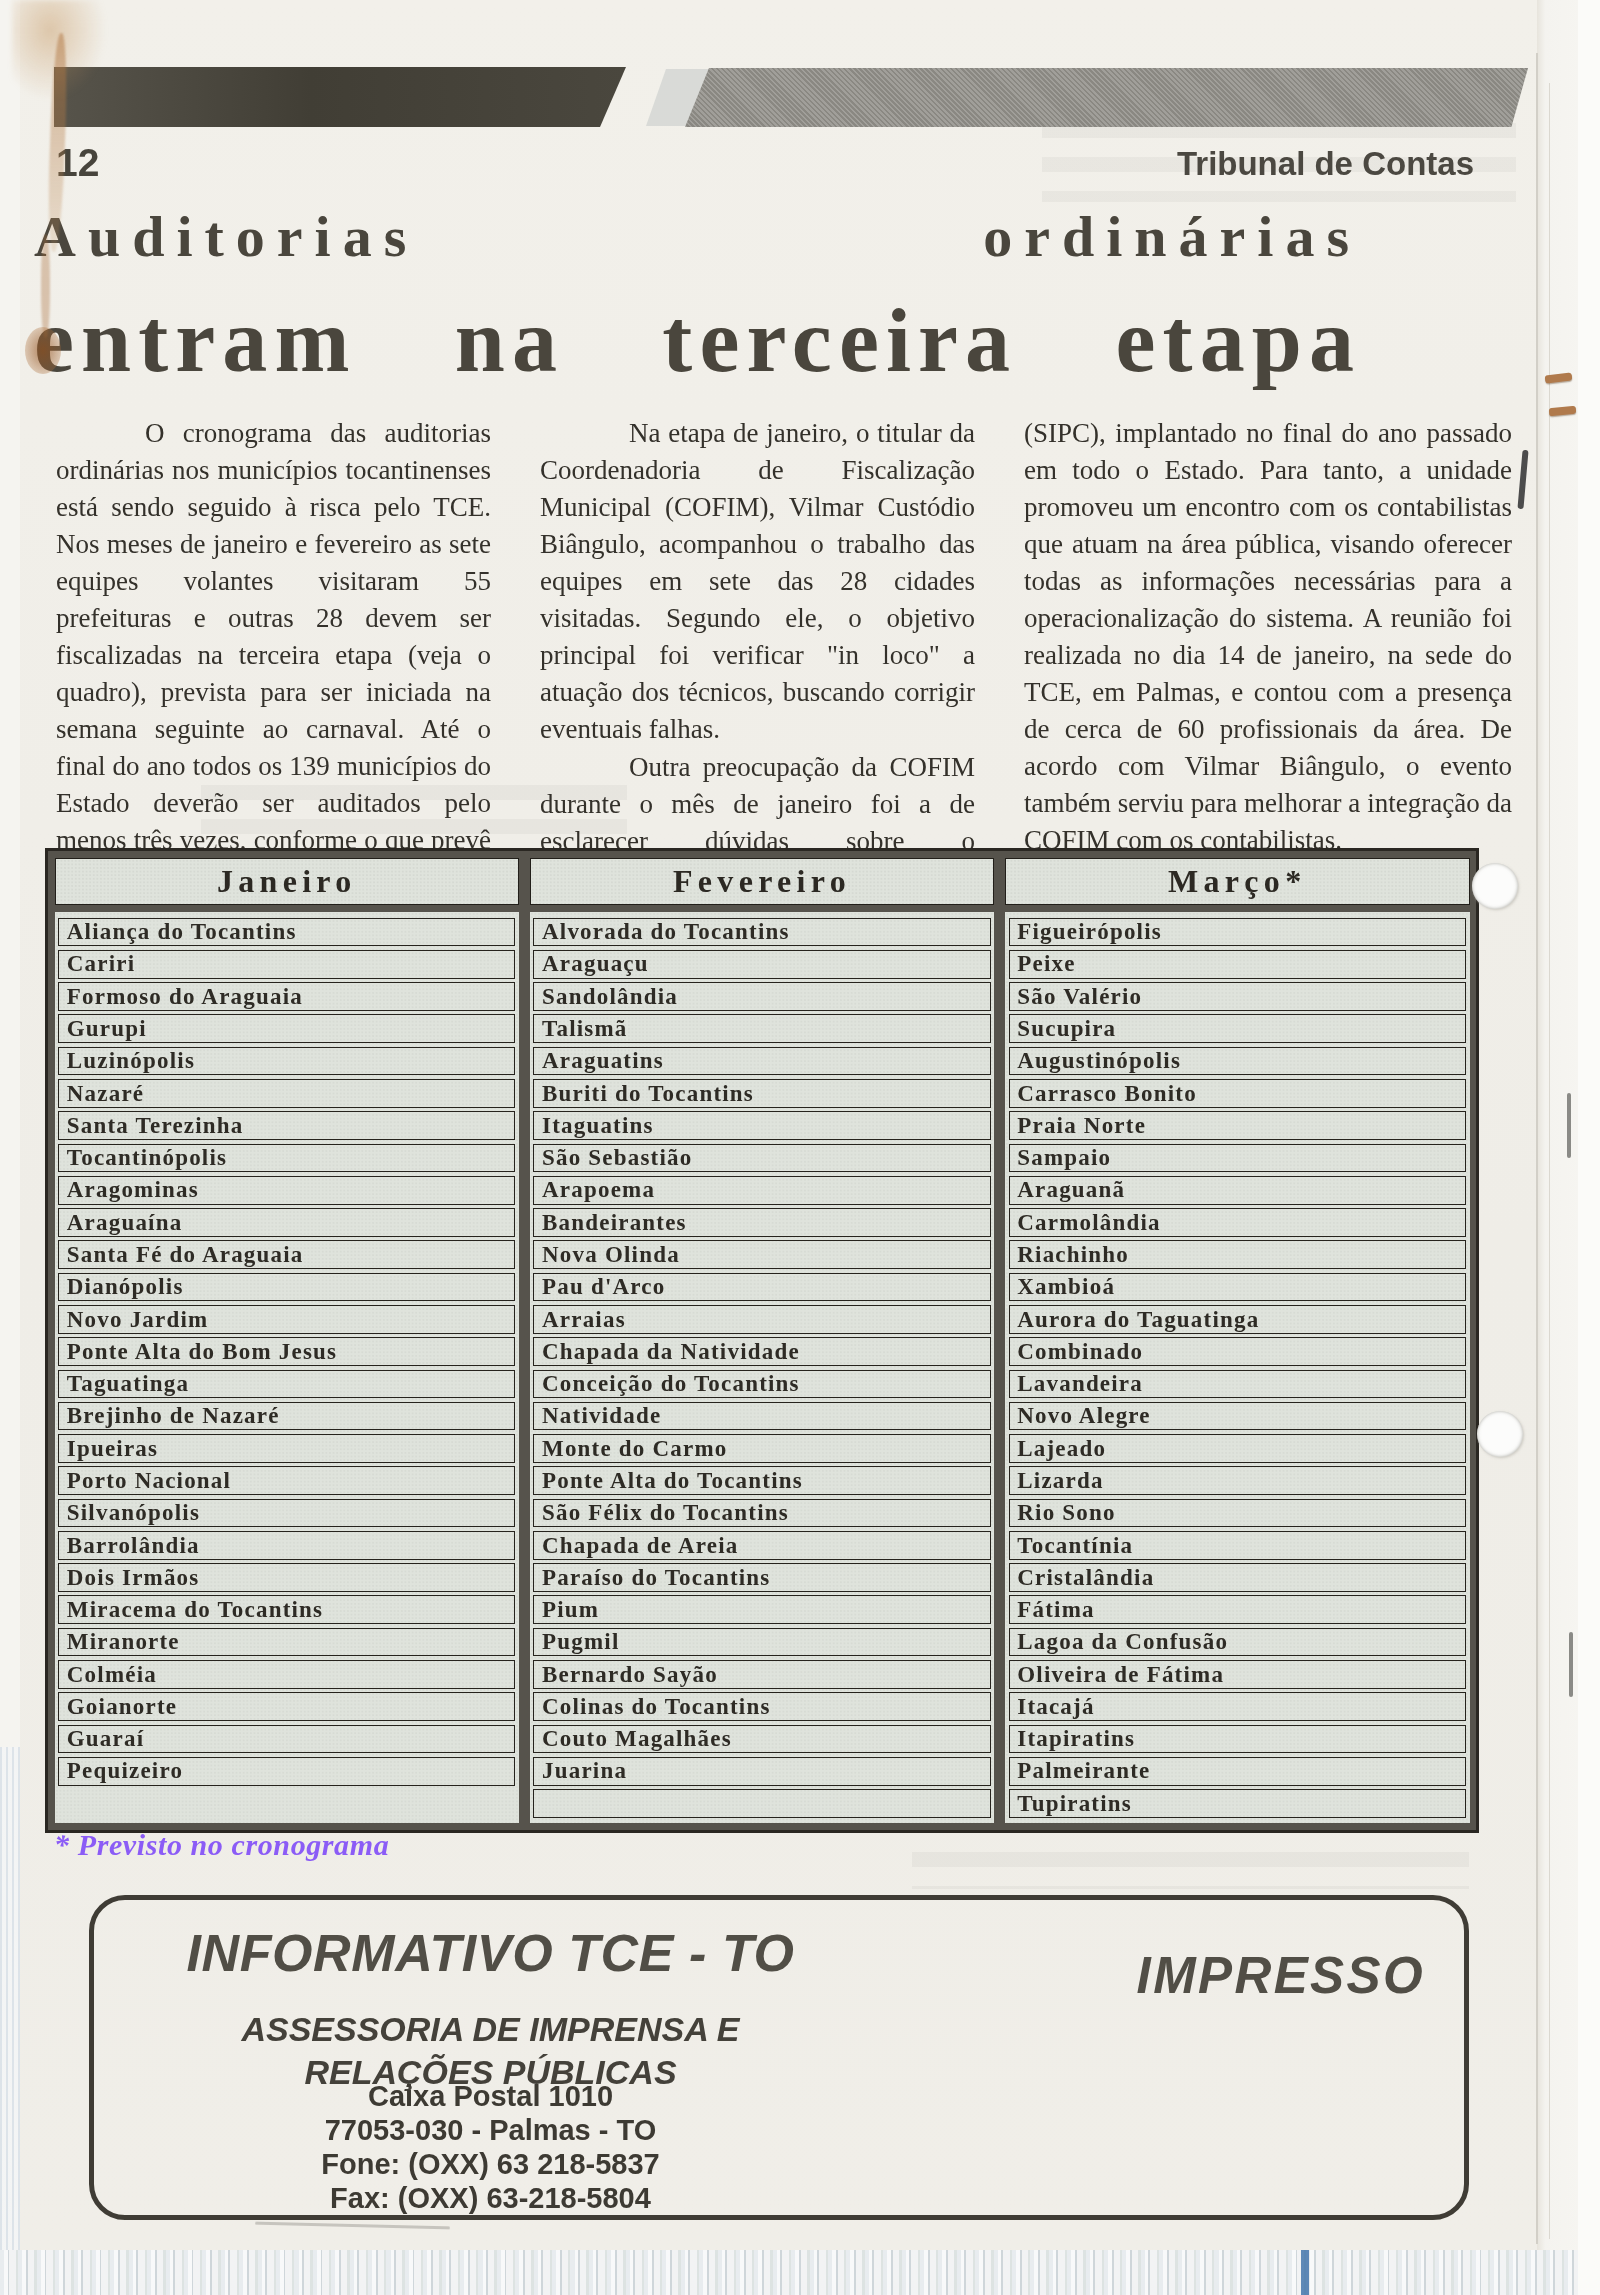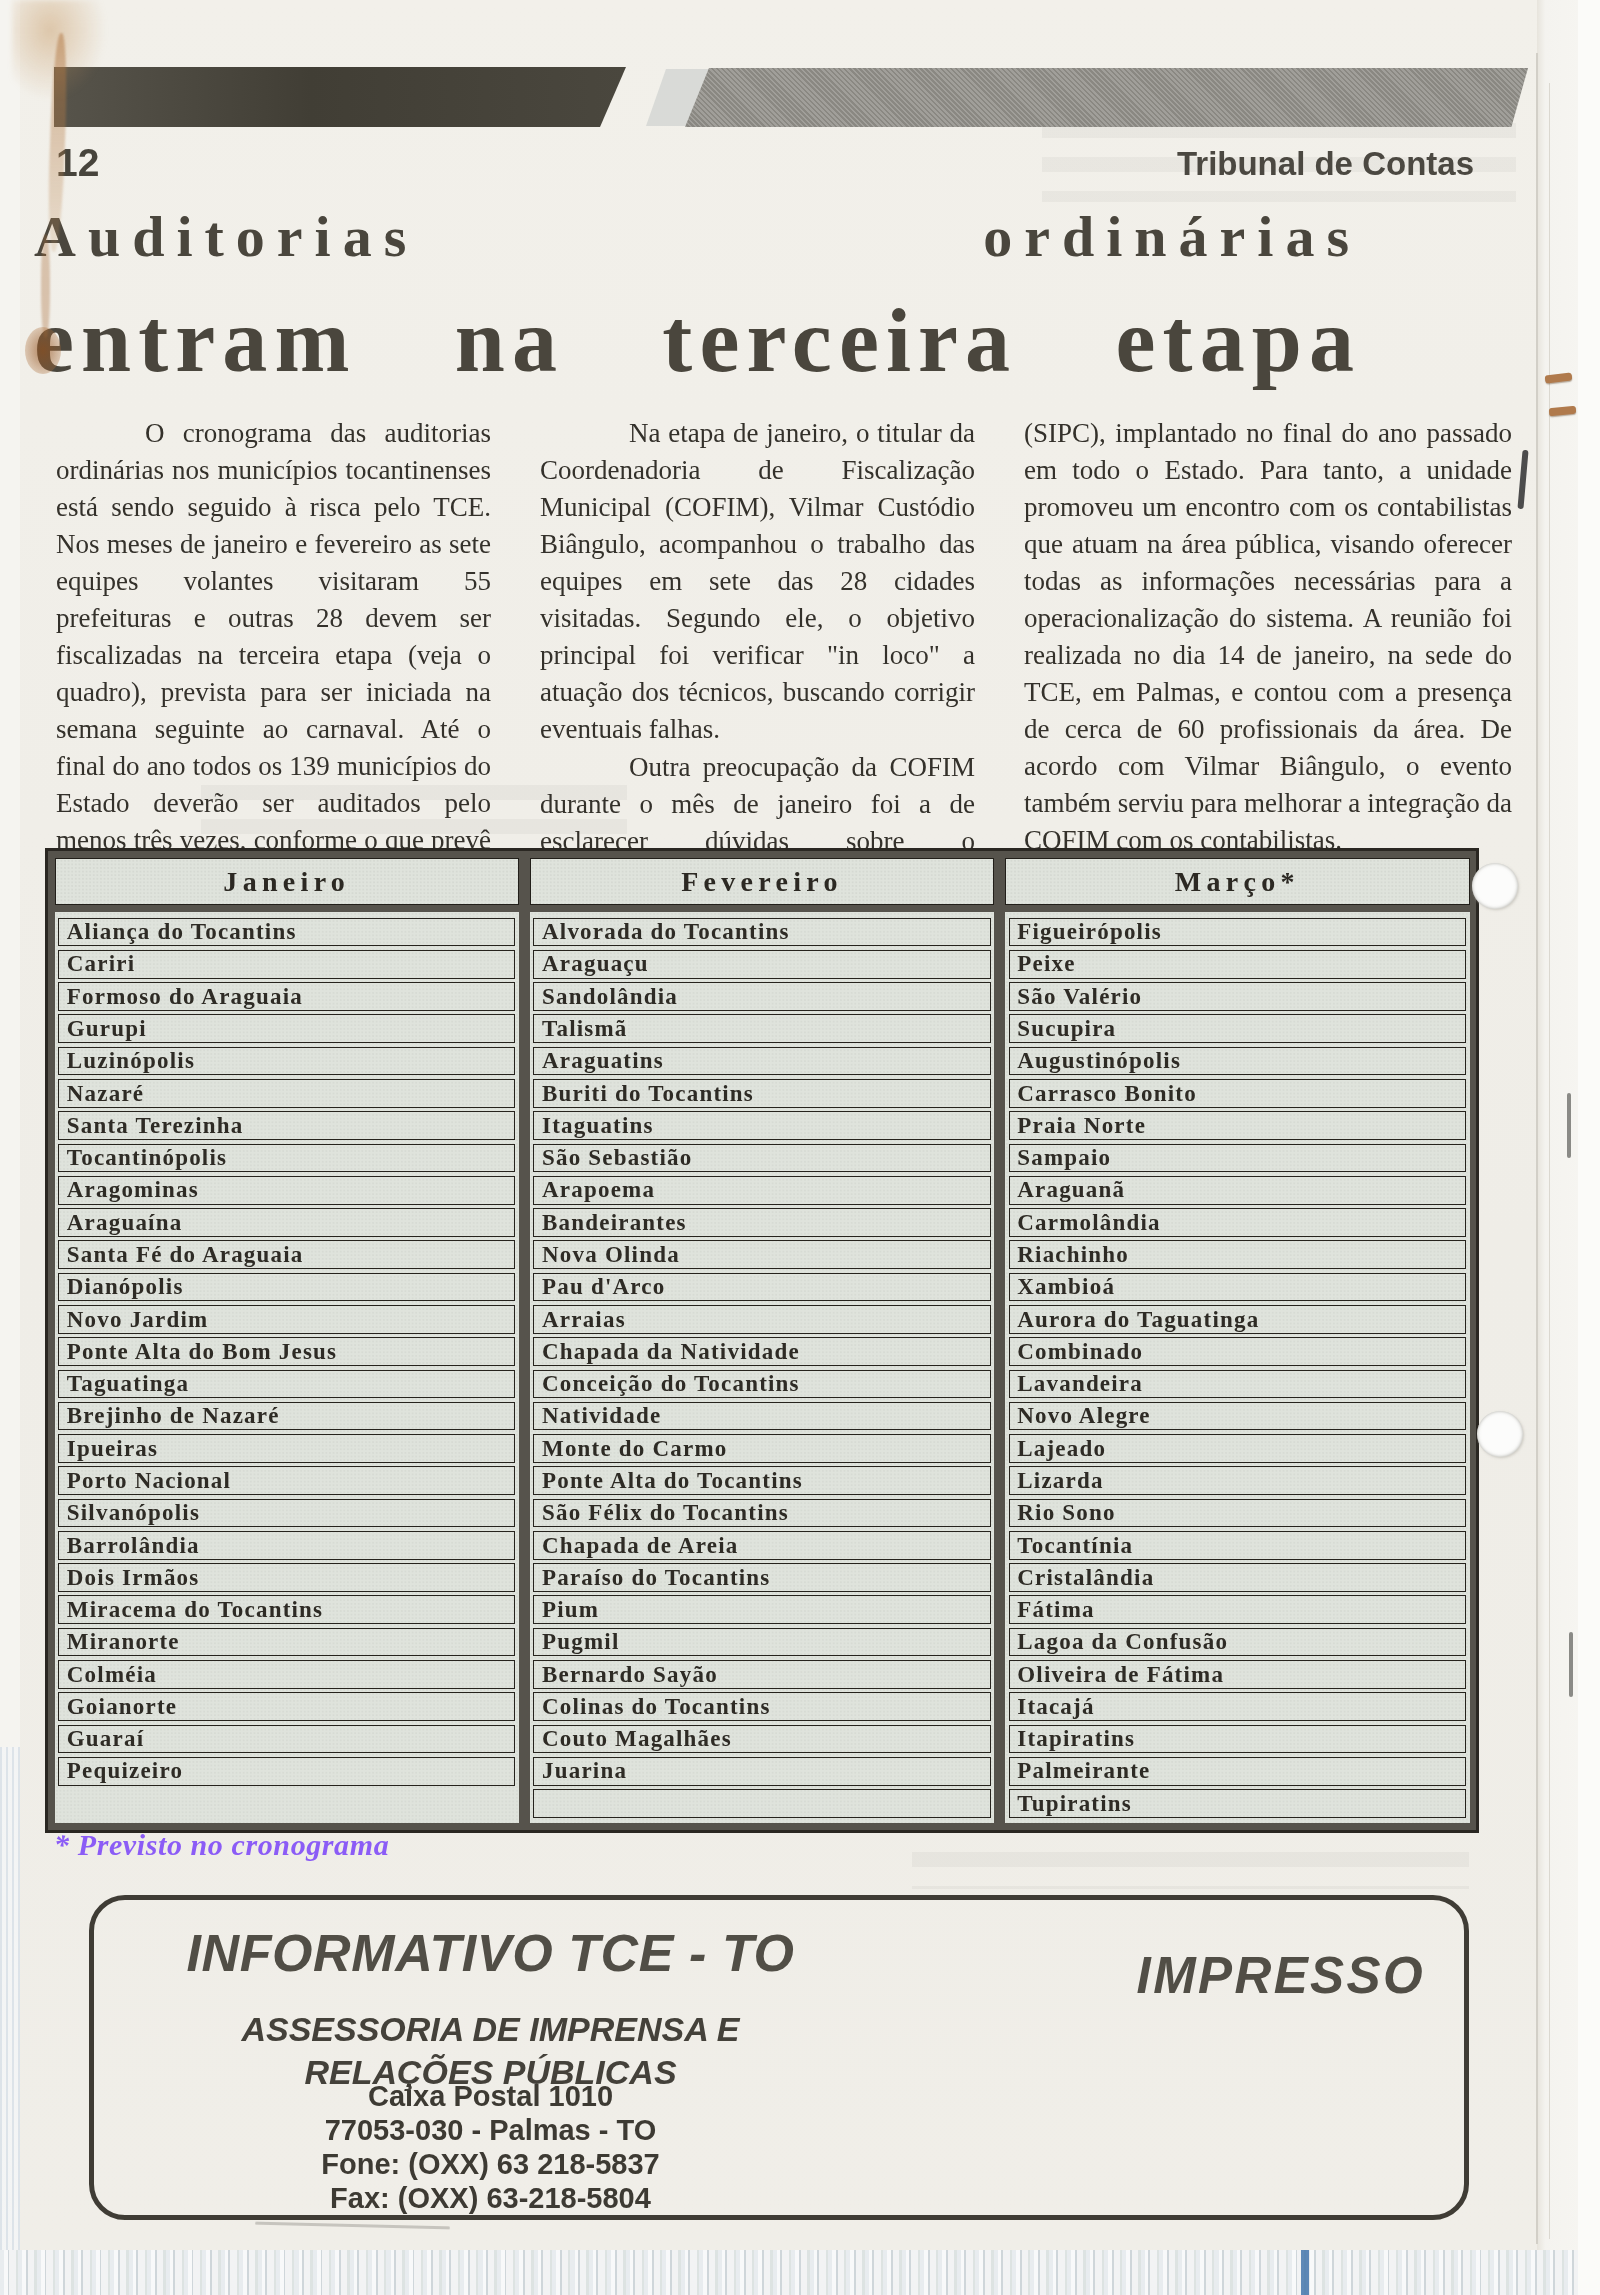--- a/index.html
+++ b/index.html
@@ -39,21 +39,21 @@
   .acol{width:435px;margin-right:49px;}
   .acol:last-child{width:488px;margin-right:0;}
   .para{margin:0 0 1.2px 0;}
   .indent{text-indent:89px;}
 
   
   .qtable{position:absolute;left:45px;top:848px;width:1434px;box-sizing:border-box;
         background:#56534c;border:3px solid #2a2722;padding:6.5px;}
   .thead{display:flex;gap:10.7px;margin-bottom:7.7px;}
   .hcell{flex:1;background:#dfe3dc;border:1.8px solid #221f1a;text-align:center;
-        font-weight:bold;font-size:28px;letter-spacing:5.3px;line-height:45px;color:#2c2923;
+        font-weight:bold;font-size:32px;letter-spacing:5.3px;line-height:45px;color:#2c2923;
         background-image:radial-gradient(rgba(60,60,55,.07) 0.6px,transparent 0.8px);background-size:3.6px 3.6px;}
   .tbody{display:flex;gap:10.7px;}
   .tcol{flex:1;background:#dfe3dc;padding:3.6px;display:flex;flex-direction:column;
         background-image:radial-gradient(rgba(60,60,55,.06) 0.6px,transparent 0.8px);background-size:3.6px 3.6px;}
   .cellwrap{padding:1.8px 0;}
   .cell{border:1.2px solid #26231d;min-height:25.5px;line-height:25.5px;font-weight:bold;
         font-size:23px;letter-spacing:1.2px;color:#2e2b25;padding:0.6px 3.6px 0.6px 7.7px;
         white-space:nowrap;overflow:hidden;}
 
   .footnote{position:absolute;left:54px;top:1828px;font-weight:bold;font-style:italic;

